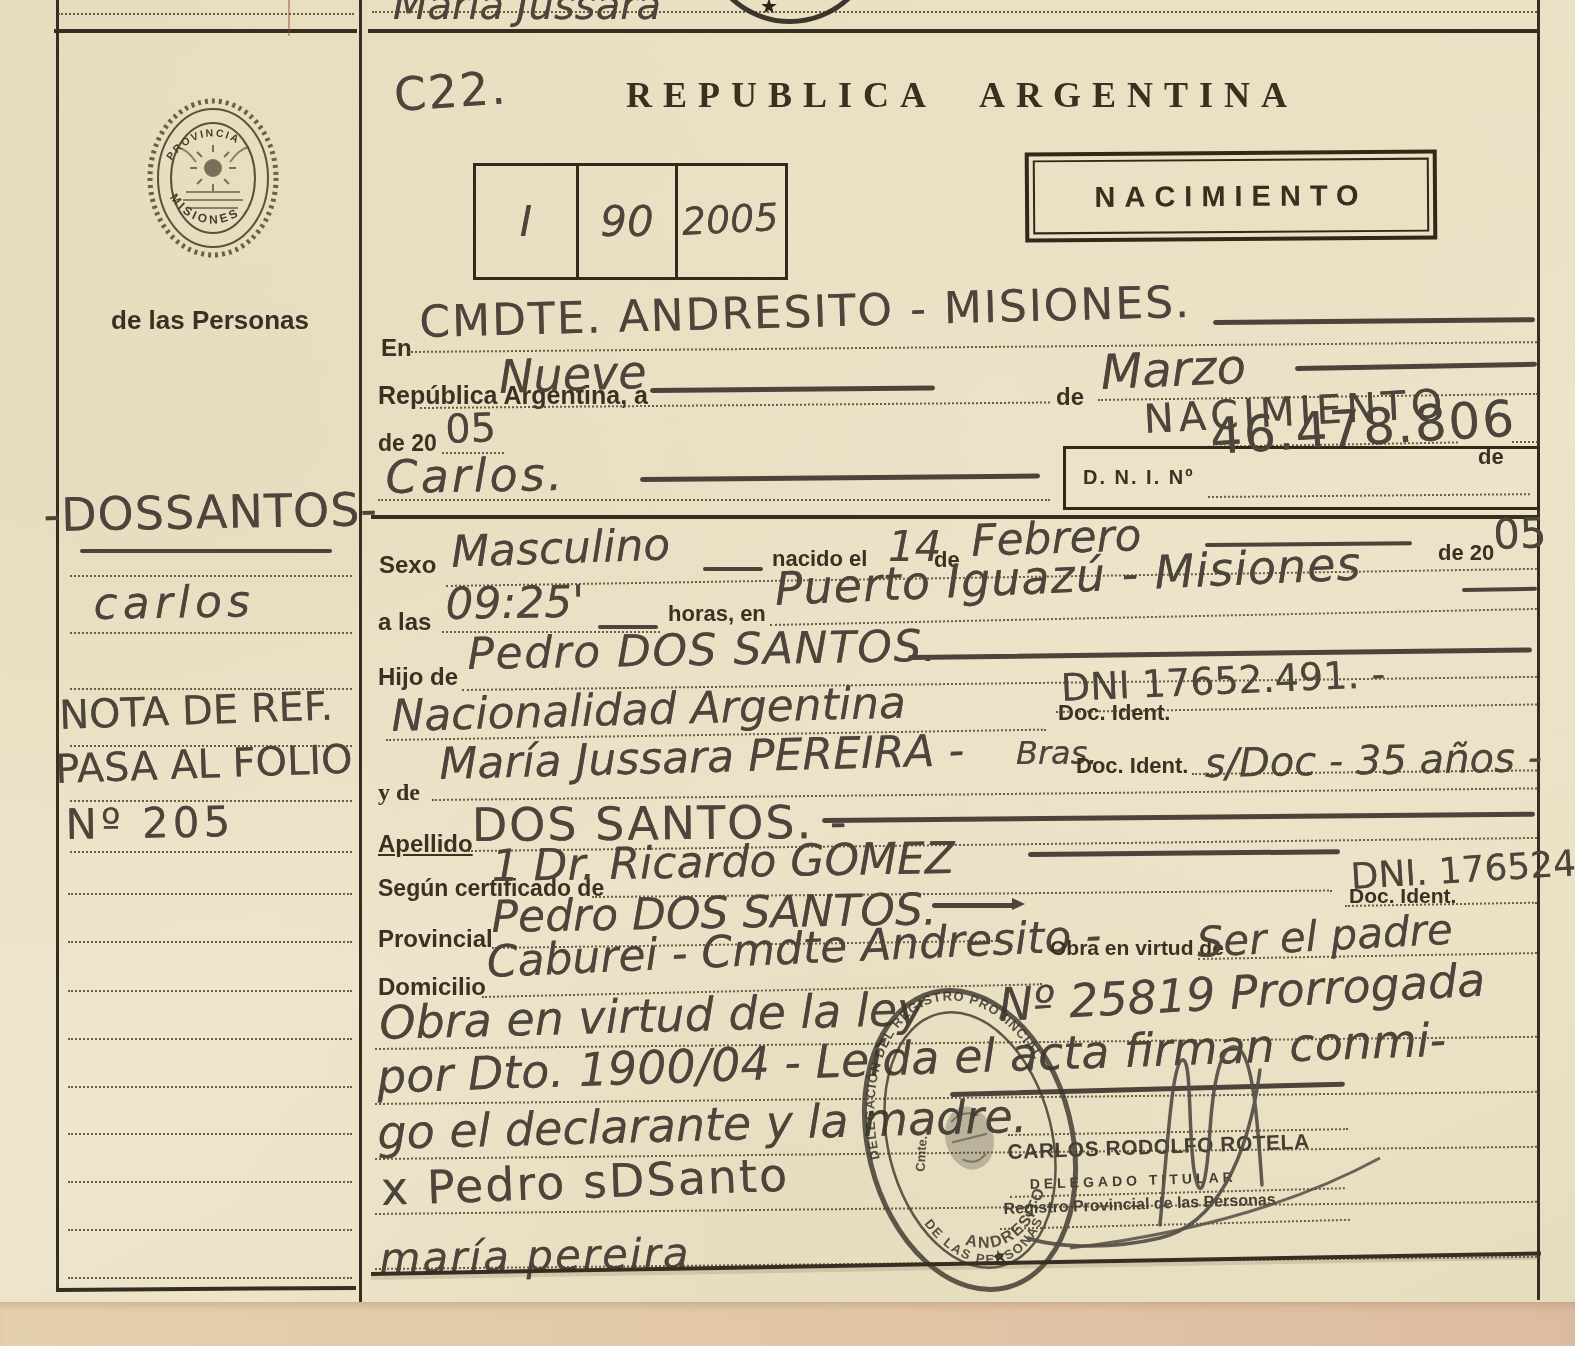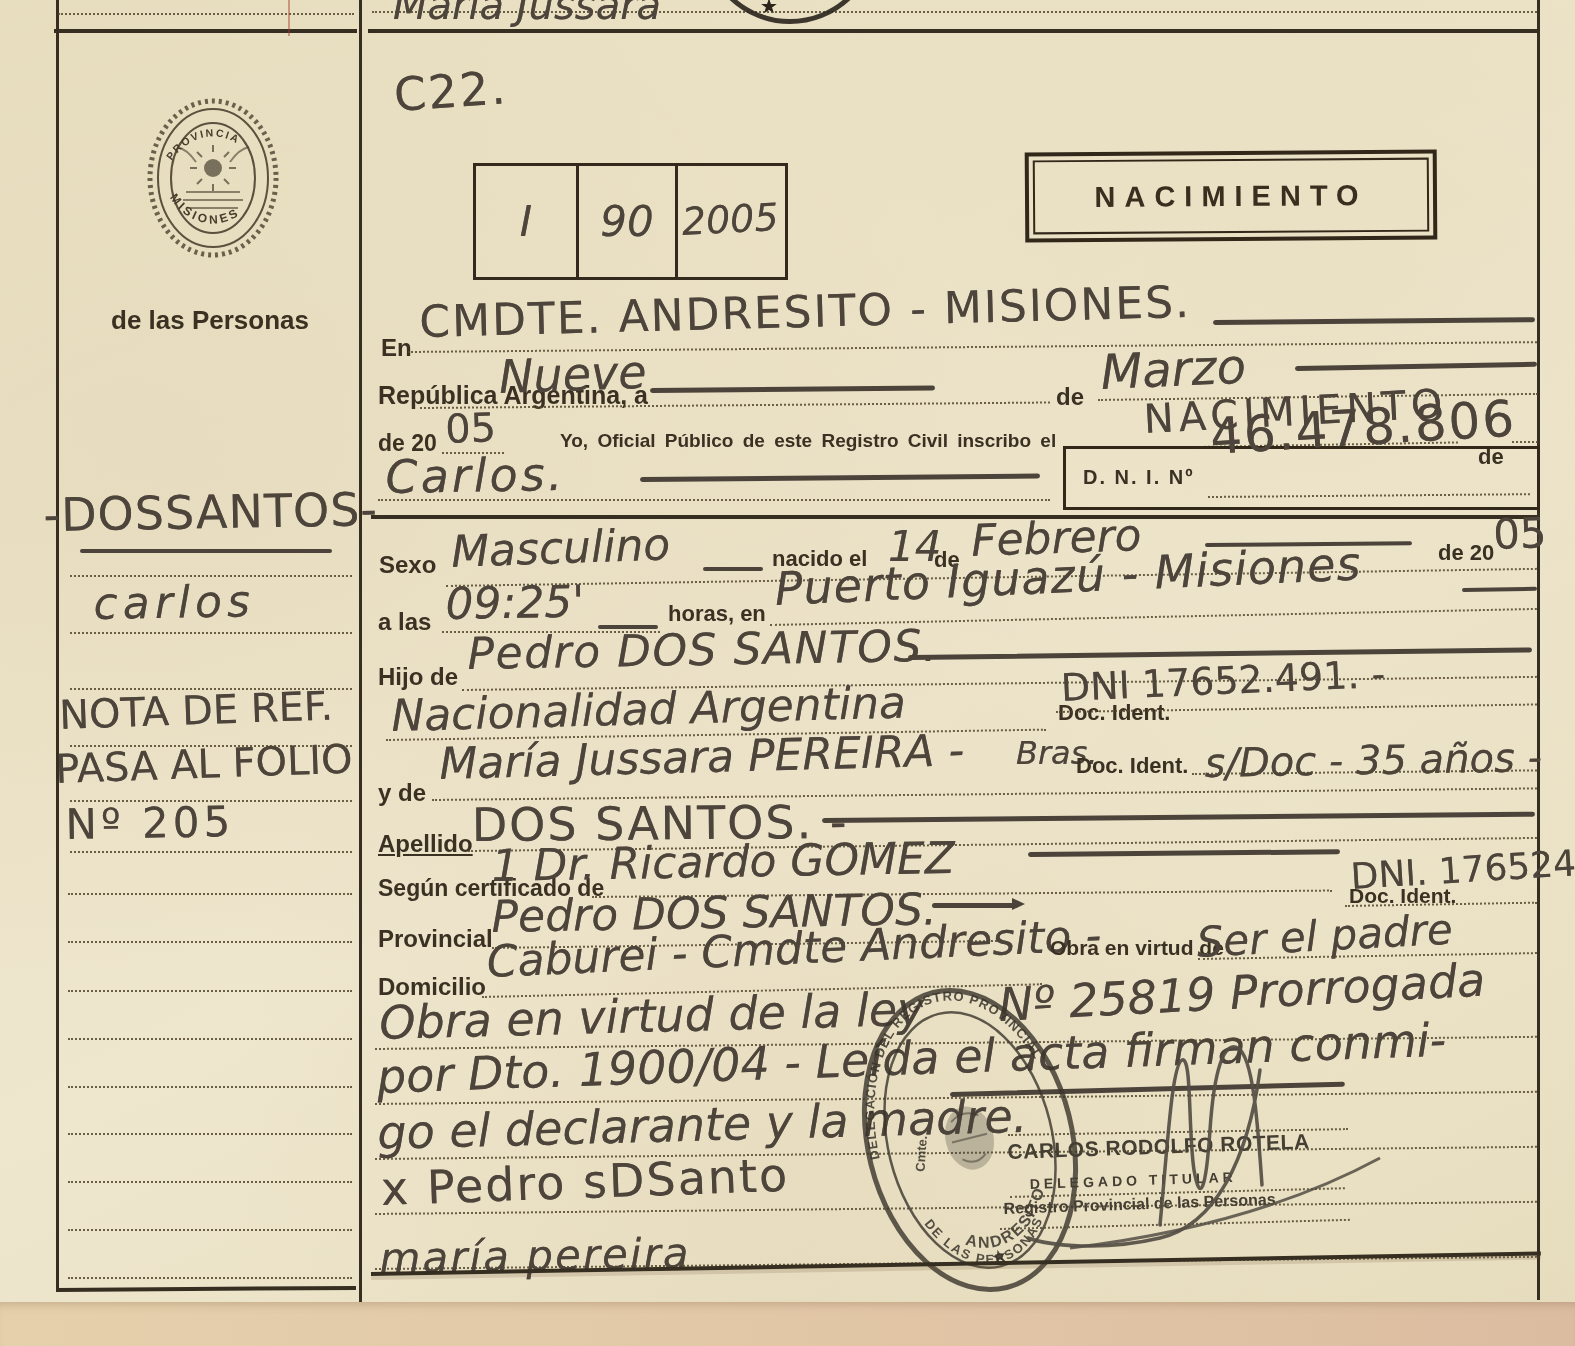--- a/index.html
+++ b/index.html
@@ -76,20 +76,21 @@
   <div class="dt" style="left:68px;top:990px;width:284px;"></div>
   <div class="dt" style="left:68px;top:1038px;width:284px;"></div>
   <div class="dt" style="left:68px;top:1086px;width:284px;"></div>
   <div class="dt" style="left:68px;top:1133px;width:284px;"></div>
   <div class="dt" style="left:68px;top:1181px;width:284px;"></div>
   <div class="dt" style="left:68px;top:1229px;width:284px;"></div>
   <div class="dt" style="left:68px;top:1277px;width:284px;"></div>
   <div class="rule" style="left:56px;top:1288px;width:300px;height:4px;transform:rotate(-0.4deg);"></div>
 
   <div class="hw" style="left:396px;top:68px;font-size:46px;letter-spacing:2px;transform:rotate(-4deg);">C22.</div>
+  <div class="lbl serif" style="left:626px;top:74px;font-size:36px;letter-spacing:11px;word-spacing:26px;color:#3b3020;">REPUBLICA ARGENTINA</div>
 
   <div style="position:absolute;left:473px;top:163px;width:315px;height:117px;border:3px solid #33291c;box-sizing:border-box;display:flex;flex-direction:column;">
     <div style="flex:1;display:flex;">
       <div style="width:100px;border-right:3px solid #33291c;display:flex;align-items:center;justify-content:center;">
           <span class="hw hi" style="position:static;font-size:42px;">I</span>
         </div>
       <div style="width:96px;border-right:3px solid #33291c;display:flex;align-items:center;justify-content:center;">
           <span class="hw hi" style="position:static;font-size:42px;">90</span>
         </div>
       <div style="flex:1;display:flex;align-items:center;justify-content:center;">
@@ -114,21 +115,20 @@
   <div class="pen" style="left:650px;top:388px;width:285px;height:5px;transform:rotate(-0.5deg);"></div>
   <div class="lbl" style="left:1056px;top:383px;">de</div>
   <div class="hw hi" style="left:1102px;top:344px;font-size:48px;transform:rotate(-2.5deg);">Marzo</div>
   <div class="pen" style="left:1295px;top:366px;width:242px;height:5px;transform:rotate(-1deg);"></div>
   <div class="dt" style="left:420px;top:407px;width:630px;transform:rotate(-0.5deg);"></div>
   <div class="dt" style="left:1098px;top:399px;width:440px;transform:rotate(-0.8deg);"></div>
 
   <div class="lbl" style="left:378px;top:430px;font-size:23px;">de 20</div>
   <div class="hw" style="left:446px;top:406px;font-size:40px;transform:rotate(-2deg);">05</div>
   <div class="dt" style="left:442px;top:452px;width:62px;"></div>
-  <div class="lbl" style="left:560px;top:430px;font-size:19px;word-spacing:4px;">Yo, Oficial Público de este Registro Civil inscribo el</div>
   <div class="hw" style="left:1145px;top:396px;font-size:40px;letter-spacing:5px;transform:rotate(-3deg);">NACIMIENTO</div>
   <div class="dt" style="left:1140px;top:447px;width:318px;transform:rotate(-1deg);"></div>
   <div class="lbl" style="left:1478px;top:444px;font-size:22px;">de</div>
   <div class="dt" style="left:1512px;top:441px;width:26px;"></div>
 
   <div class="hw hi" style="left:386px;top:450px;font-size:46px;letter-spacing:3px;transform:rotate(-1deg);">Carlos.</div>
   <div class="pen" style="left:640px;top:477px;width:400px;height:5px;transform:rotate(-0.5deg);"></div>
   <div class="dt" style="left:378px;top:499px;width:672px;"></div>
   <div style="position:absolute;left:1063px;top:446px;width:477px;height:64px;border:3.5px solid #31281a;box-sizing:border-box;"></div>
   <div class="lbl" style="left:1083px;top:466px;font-size:20px;letter-spacing:2px;">D. N. I. Nº</div>
@@ -162,21 +162,21 @@
   <div class="hw hi" style="left:468px;top:628px;font-size:44px;letter-spacing:1.5px;transform:rotate(-1deg);">Pedro DOS SANTOS.</div>
   <div class="pen" style="left:908px;top:655px;width:624px;height:5px;transform:rotate(-0.7deg);"></div>
   <div class="dt" style="left:462px;top:689px;width:1075px;transform:rotate(-0.7deg);"></div>
 
   <div class="hw hi" style="left:392px;top:690px;font-size:44px;transform:rotate(-1.5deg);">Nacionalidad Argentina</div>
   <div class="lbl" style="left:1058px;top:700px;font-size:22px;">Doc. Ident.</div>
   <div class="hw" style="left:1062px;top:666px;font-size:38px;transform:rotate(-2.5deg);">DNI 17652.491. -</div>
   <div class="dt" style="left:386px;top:739px;width:660px;transform:rotate(-0.9deg);"></div>
   <div class="dt" style="left:1056px;top:711px;width:481px;transform:rotate(-0.9deg);"></div>
 
-  <div class="lbl" style="left:378px;top:779px;">y de</div>
+  <div class="lbl" style="left:378px;top:779px;font-family:Liberation Serif, serif;">y de</div>
   <div class="hw hi" style="left:440px;top:738px;font-size:44px;transform:rotate(-1.5deg);">María Jussara PEREIRA -</div>
   <div class="hw hi" style="left:1016px;top:734px;font-size:32px;">Bras.</div>
   <div class="lbl" style="left:1076px;top:753px;font-size:22px;">Doc. Ident.</div>
   <div class="hw hi" style="left:1205px;top:740px;font-size:40px;transform:rotate(-1deg);">s/Doc - 35 años -</div>
   <div class="dt" style="left:432px;top:799px;width:1105px;transform:rotate(-0.6deg);"></div>
   <div class="dt" style="left:1192px;top:773px;width:345px;transform:rotate(-0.6deg);"></div>
 
   <div class="lbl" style="left:378px;top:830px;text-decoration:underline;">Apellido</div>
   <div class="hw" style="left:472px;top:798px;font-size:46px;letter-spacing:2px;transform:rotate(-0.5deg);">DOS SANTOS. -</div>
   <div class="pen" style="left:822px;top:818px;width:713px;height:5px;transform:rotate(-0.5deg);"></div>

